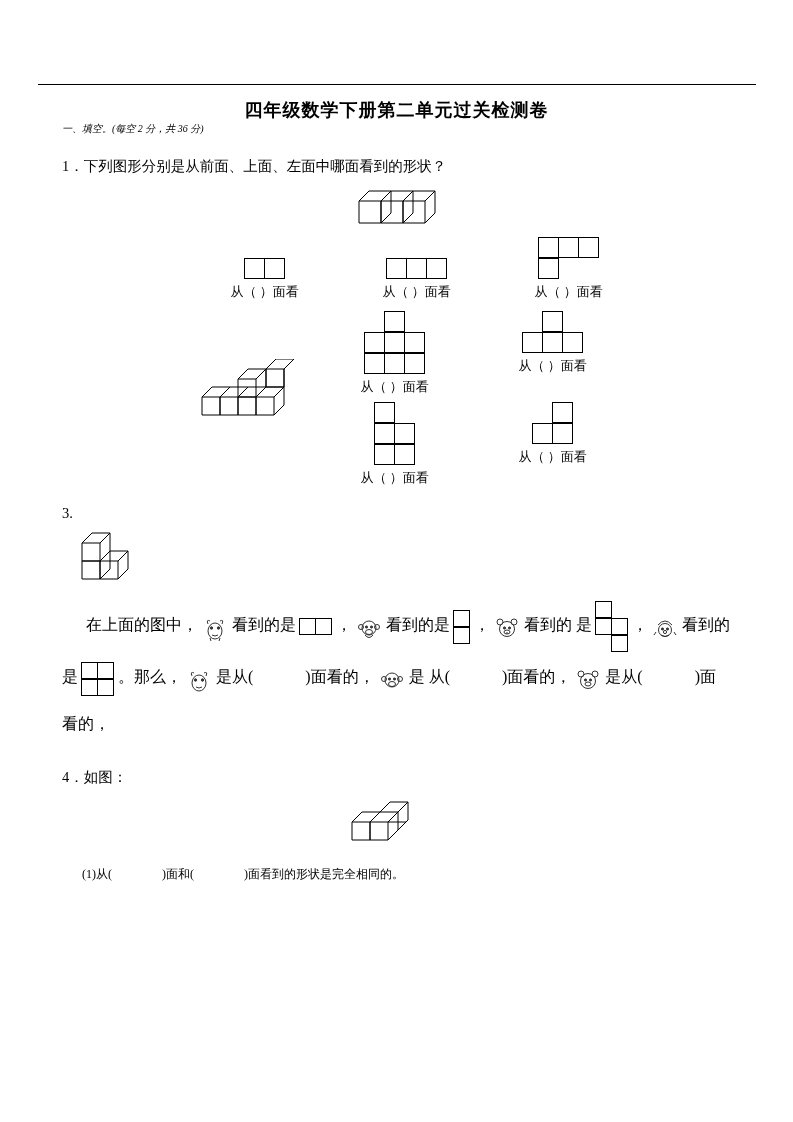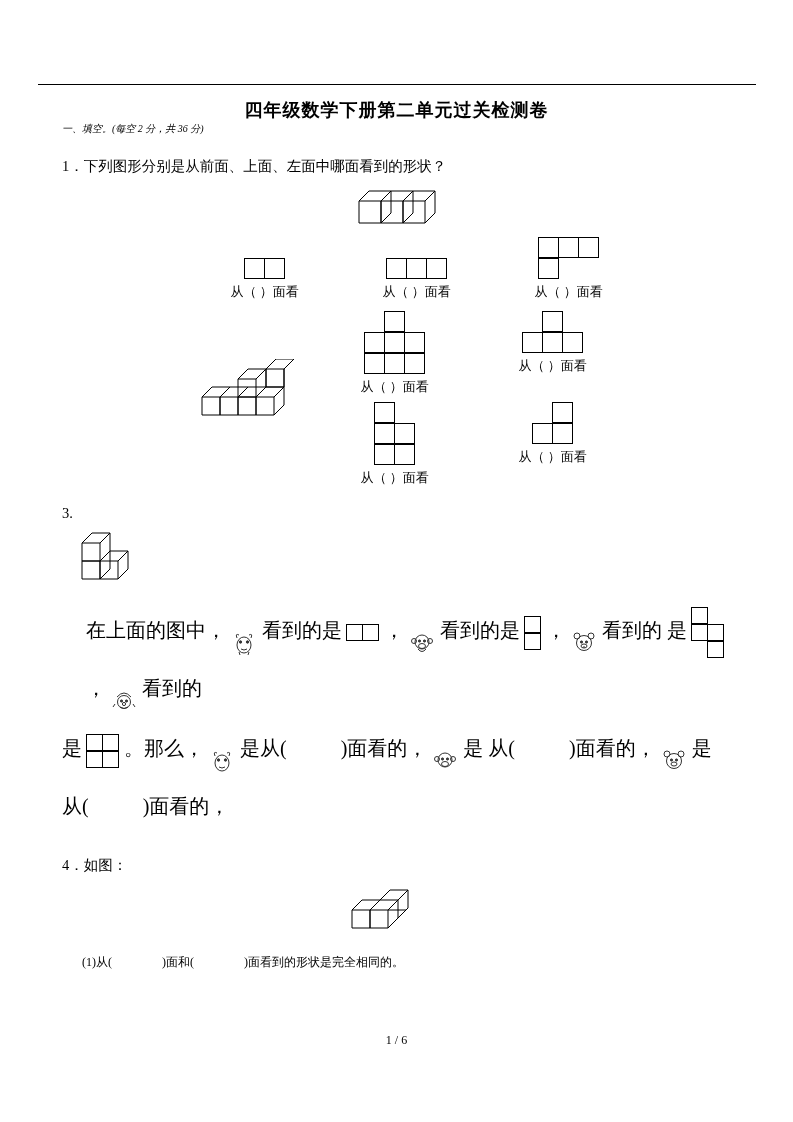--- a/index.html
+++ b/index.html
@@ -105,21 +105,21 @@
     align-items: center;
     gap: 24px;
   }
   .fig2-right { display: flex; flex-direction: column; gap: 6px; }
   .fig2-rowpair { display: flex; gap: 48px; }
   .fig2-cell { width: 110px; text-align: center; }
 
   
   .q3-iso { margin-left: 10px; margin-top: 4px; }
   .q3-line {
-    font-size: 20px;
+    font-size: 16px;
     line-height: 2.9;
     margin-top: 2px;
   }
   .q3-line .shape, .q3-line .sticker { vertical-align: middle; }
   .sticker {
     display: inline-block;
     width: 26px;
     height: 26px;
     vertical-align: middle;
     position: relative;
@@ -443,14 +443,13 @@
   <div class="q4-sub">
     <span>(1)从(</span>
     <span class="paren-blank"></span>
     <span>)面和(</span>
     <span class="paren-blank"></span>
     <span>)面看到的形状是完全相同的。</span>
   </div>
 
 
 
-  <div class="footer">1 / 6</div>
 </div>
 
 </body></html>

